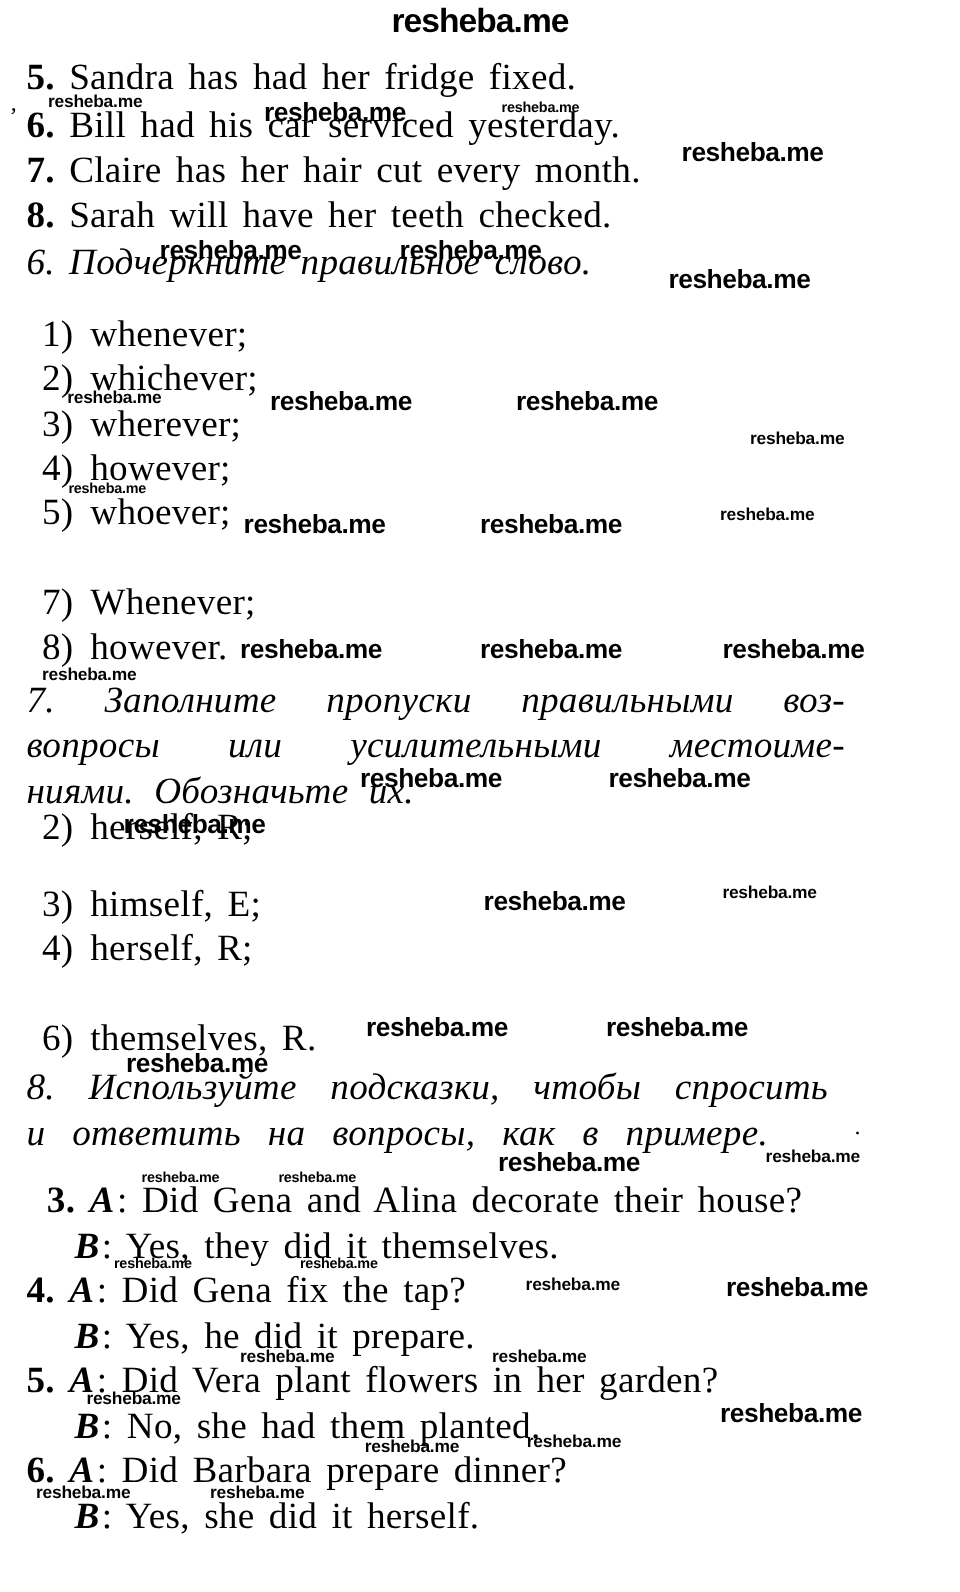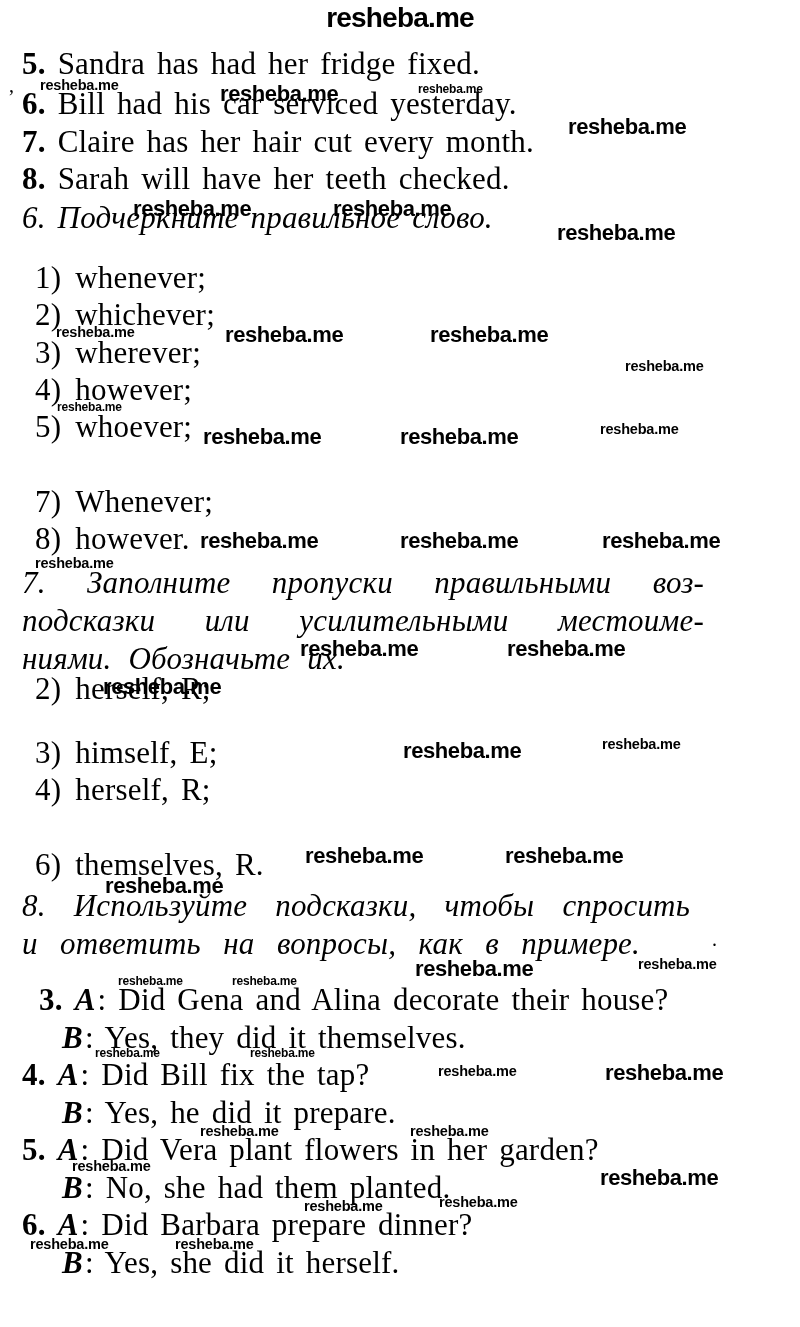--- a/index.html
+++ b/index.html
@@ -42,36 +42,36 @@
 
   <div class="ln" style="left:35px;top:260px"><span class="onum">1)</span><span>whenever;</span></div>
   <div class="ln" style="left:35px;top:297px"><span class="onum">2)</span><span>whichever;</span></div>
   <div class="ln" style="left:35px;top:335px"><span class="onum">3)</span><span>wherever;</span></div>
   <div class="ln" style="left:35px;top:372px"><span class="onum">4)</span><span>however;</span></div>
   <div class="ln" style="left:35px;top:409px"><span class="onum">5)</span><span>whoever;</span></div>
   <div class="ln" style="left:35px;top:484px"><span class="onum">7)</span><span>Whenever;</span></div>
   <div class="ln" style="left:35px;top:521px"><span class="onum">8)</span><span>however.</span></div>
 
   <div class="ln it just" style="left:22px;top:565px;width:682px">7. Заполните пропуски правильными воз-</div>
-  <div class="ln it just" style="left:22px;top:603px;width:682px">подсказки или усилительными местоиме-</div>
+  <div class="ln it just" style="left:22px;top:603px;width:682px">вопросы или усилительными местоиме-</div>
   <div class="ln it" style="left:22px;top:641px;word-spacing:9px">ниями. Обозначьте их.</div>
 
   <div class="ln" style="left:35px;top:671px"><span class="onum">2)</span><span>herself, R;</span></div>
   <div class="ln" style="left:35px;top:735px"><span class="onum">3)</span><span>himself, E;</span></div>
   <div class="ln" style="left:35px;top:772px"><span class="onum">4)</span><span>herself, R;</span></div>
   <div class="ln" style="left:35px;top:847px"><span class="onum">6)</span><span>themselves, R.</span></div>
 
   <div class="ln it just" style="left:22px;top:888px;width:668px">8. Используйте подсказки, чтобы спросить</div>
   <div class="ln it just" style="left:22px;top:926px;width:618px">и ответить на вопросы, как в примере.</div>
   <div class="artifact" style="left:712px;top:928px">.</div>
 
   <div class="ln" style="left:39px;top:982px"><span class="num">3.</span><span class="ab">A</span><span>:</span><span> Did Gena and Alina decorate their house?</span></div>
   <div class="ln" style="left:62px;top:1020px"><span class="ab">B</span><span>:</span><span> Yes, they did it themselves.</span></div>
 
-  <div class="ln" style="left:22px;top:1057px"><span class="num">4.</span><span class="ab">A</span><span>:</span><span> Did Bill fix the tap?</span></div>
+  <div class="ln" style="left:22px;top:1057px"><span class="num">4.</span><span class="ab">A</span><span>:</span><span> Did Gena fix the tap?</span></div>
   <div class="ln" style="left:62px;top:1095px"><span class="ab">B</span><span>:</span><span> Yes, he did it prepare.</span></div>
 
   <div class="ln" style="left:22px;top:1132px"><span class="num">5.</span><span class="ab">A</span><span>:</span><span> Did Vera plant flowers in her garden?</span></div>
   <div class="ln" style="left:62px;top:1170px"><span class="ab">B</span><span>:</span><span> No, she had them planted.</span></div>
 
   <div class="ln" style="left:22px;top:1207px"><span class="num">6.</span><span class="ab">A</span><span>:</span><span> Did Barbara prepare dinner?</span></div>
   <div class="ln" style="left:62px;top:1245px"><span class="ab">B</span><span>:</span><span> Yes, she did it herself.</span></div>
 
 
   <div class="artifact" style="left:8px;top:86px">’</div>

